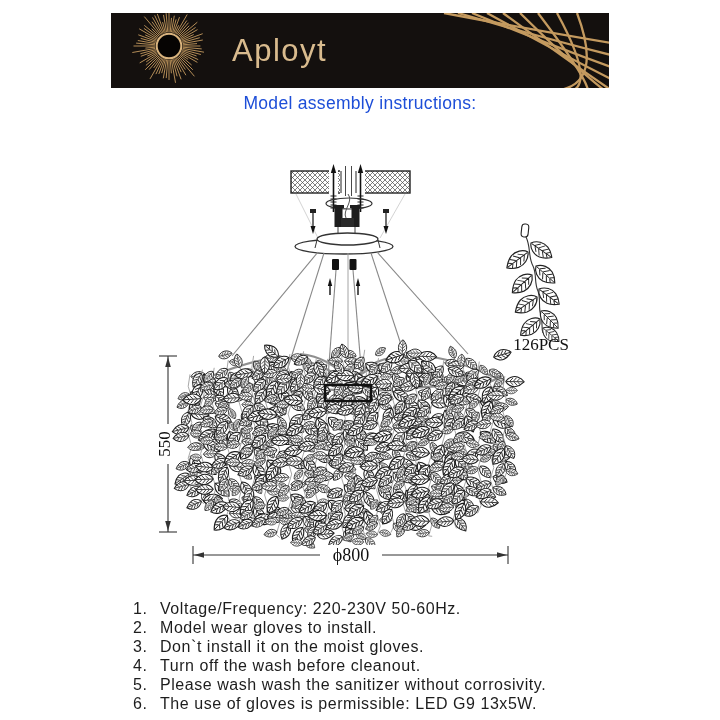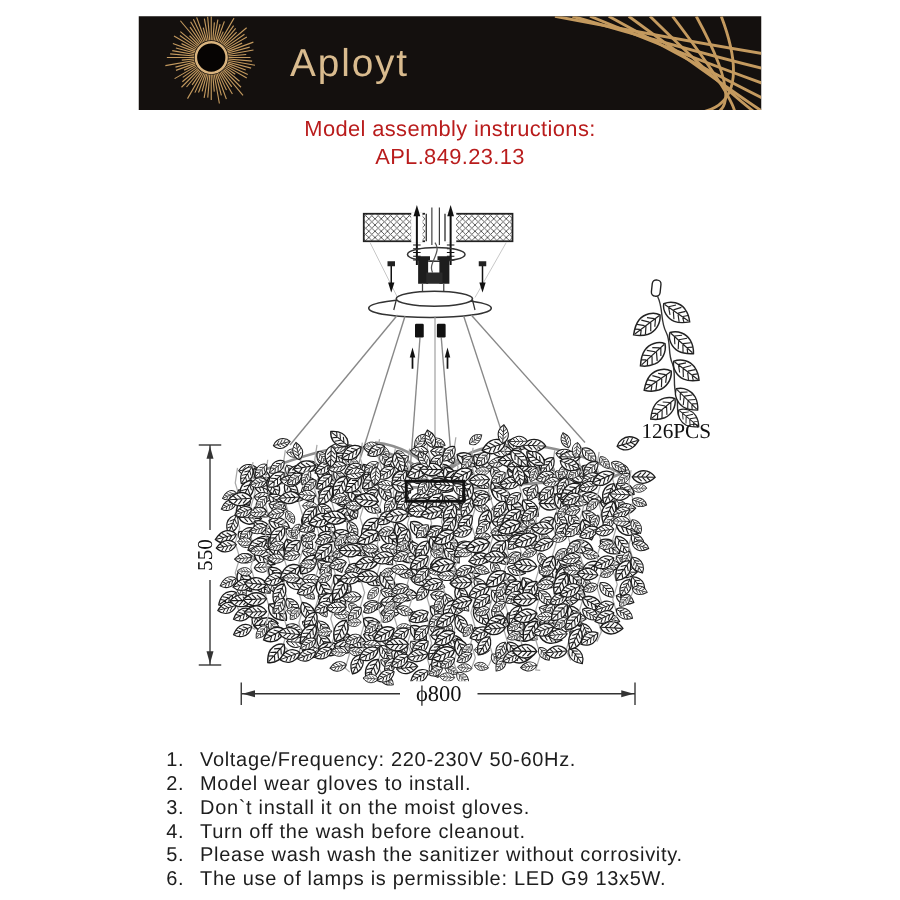--- a/index.html
+++ b/index.html
@@ -4,21 +4,21 @@
 <style>
   html,body{margin:0;padding:0;background:#ffffff;}
   .page{position:relative;width:720px;height:720px;background:#ffffff;overflow:hidden;
         font-family:"Liberation Sans",sans-serif;color:#1f1f1f;}
   .banner{position:absolute;left:111px;top:13px;width:498px;height:75px;
           background:#14100e;overflow:hidden;}
   .banner svg{position:absolute;left:0;top:0;}
   .brand{position:absolute;left:121px;top:17px;font-size:31px;font-weight:300;
          letter-spacing:1.5px;color:#d9bb8e;line-height:42px;}
   .titleblock{position:absolute;left:0;top:92px;width:720px;text-align:center;
-              font-size:17.5px;line-height:22px;letter-spacing:.3px;color:#b91c1c;}
+              font-size:17.5px;line-height:22px;letter-spacing:.3px;color:#1d4ed8;}
   .diagram{position:absolute;left:0;top:140px;}
   .instructions{position:absolute;left:133px;top:599px;width:560px;
                 font-size:16px;line-height:19px;letter-spacing:.55px;color:#1d1d1d;}
   .irow{display:flex;}
   .inum{width:27px;flex:0 0 27px;}
 </style>
 </head>
 <body>
 
 <div class="page">
@@ -113,21 +113,20 @@
             <line x1="71.6" y1="30.6" x2="91.8" y2="27.0"></line>
             <line x1="71.7" y1="31.8" x2="86.0" y2="30.6"></line>
           </g>
       </g>
     </svg>
     <span class="brand">Aployt</span>
   </header>
 
   <div class="titleblock">
     <div>Model assembly instructions:</div>
-    <div>APL.849.23.13</div>
   </div>
 
   <svg class="diagram" width="720" height="460" viewBox="0 140 720 460">
     <defs>
       <pattern id="hatch" width="5" height="5" patternUnits="userSpaceOnUse">
         <path d="M0,5 L5,0 M-1,1 L1,-1 M4,6 L6,4" stroke="#4a4a4a" stroke-width="0.7"></path>
         <path d="M0,0 L5,5 M4,-1 L6,1 M-1,4 L1,6" stroke="#4a4a4a" stroke-width="0.7"></path>
       </pattern>
       <g id="leaf">
         <path d="M0,0 C2,-3.4 6.2,-4.8 9.6,-3.9 C12.4,-3.1 14.2,-1.2 15,0 C13.6,1.4 11.3,3.4 8.2,4 C4.8,4.6 1.4,2.8 0,0 Z" fill="#fcfcfc" stroke="#1b1b1b" stroke-width="0.9"></path>
@@ -987,17 +986,17 @@
     <div class="irow">
       <span class="inum">4.</span>
       <span>Turn off the wash before cleanout.</span>
     </div>
     <div class="irow">
       <span class="inum">5.</span>
       <span>Please wash wash the sanitizer without corrosivity.</span>
     </div>
     <div class="irow">
       <span class="inum">6.</span>
-      <span>The use of lamps is permissible: LED G9 13x5W.</span>
+      <span>The use of gloves is permissible: LED G9 13x5W.</span>
     </div>
   </div>
 
 </div>
 
 </body></html>

